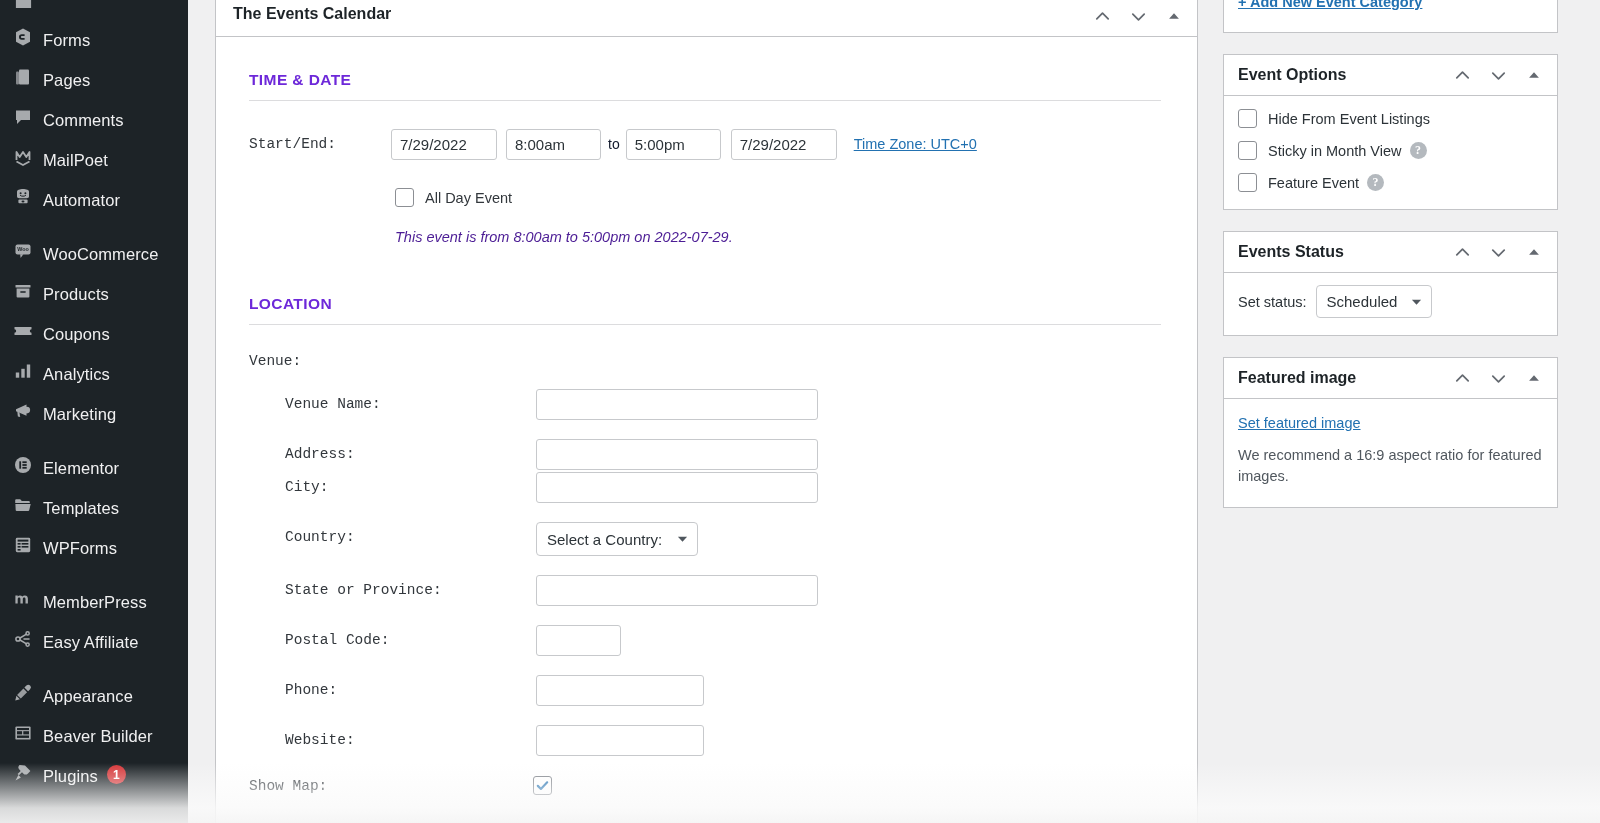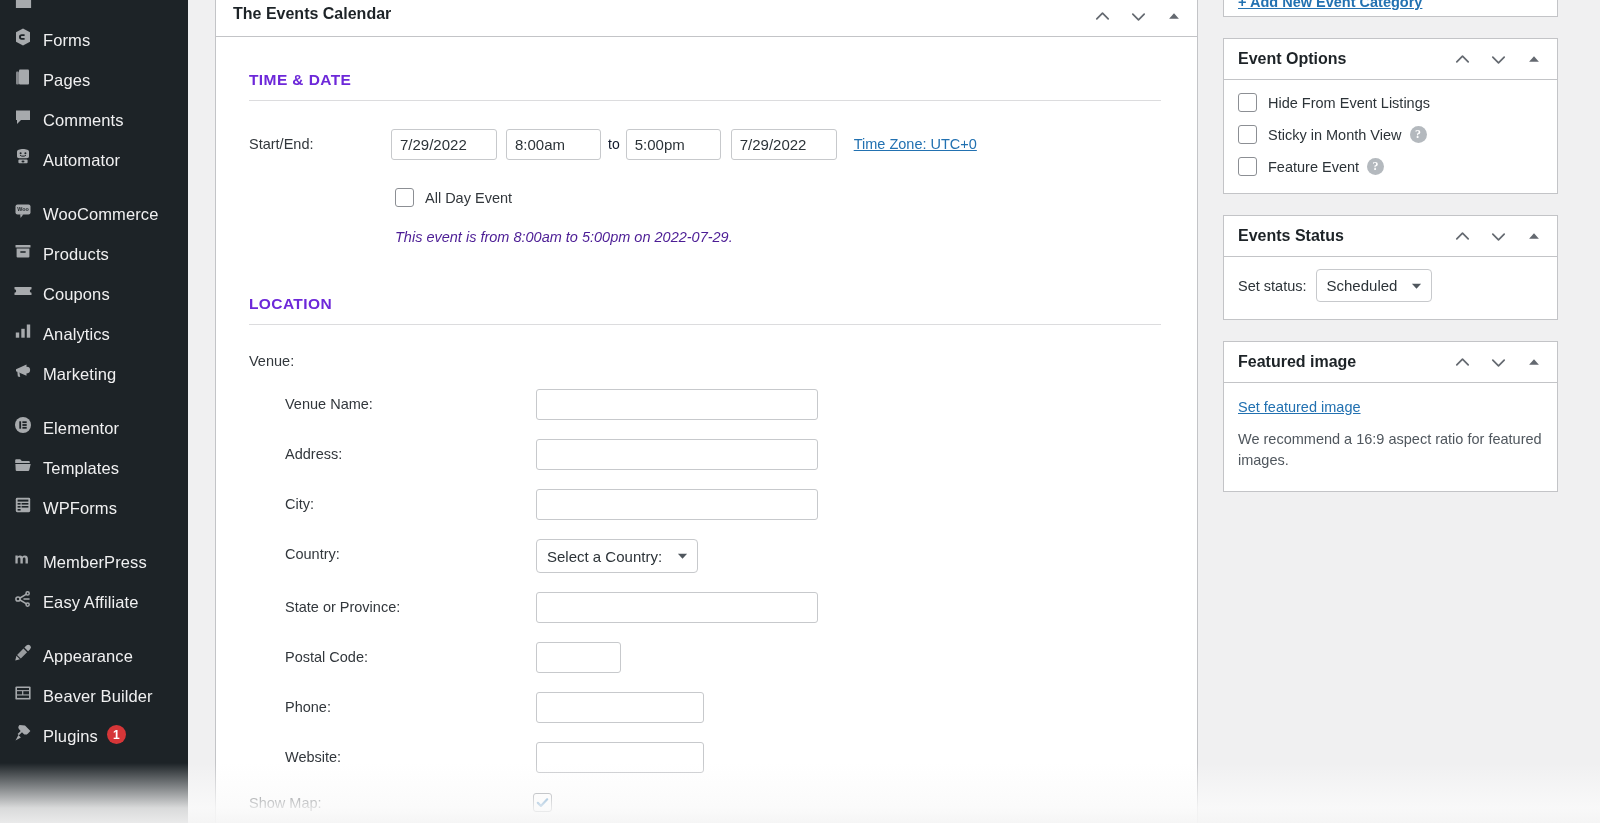--- a/index.html
+++ b/index.html
@@ -87,20 +87,21 @@
     letter-spacing: .4px;
     padding: 14px 0 11px 0;
     border-bottom: 1px solid #dcdcde;
     margin-bottom: 28px;
   }
 
   .row { display: flex; align-items: flex-start; margin-bottom: 14px; }
   .row-label {
     font-size: 14.5px; color: #32373c;
     padding-top: 7px;
+    font-family: Liberation Mono, monospace;
   }
   .lbl-w1 { width: 142px; min-width: 142px; }
   .lbl-indent { width: 142px; min-width: 142px; padding-left: 36px; }
 
   input[type="text"].fld {
     height: 31px;
     border: 1px solid #c7c9cc;
     border-radius: 3px;
     background: #fff;
     font-family: "Liberation Sans", sans-serif;
@@ -200,21 +201,21 @@
   .feat-desc {
     font-size: 14.5px; color: #50575e;
     line-height: 1.45; margin-top: 13px;
   }
 
   
   #cat-box {
     background: #fff;
     border: 1px solid #c3c4c7;
     border-top: none;
-    height: 17px;
+    height: 33px;
     padding-left: 14px;
     margin-bottom: 21px;
   }
   #cat-box a { font-weight: 700; font-size: 14.5px; position: relative; top: -7px; }
 
   
   #fade {
     position: absolute; left: 0; bottom: 0;
     width: 1600px; height: 60px;
     background: linear-gradient(to bottom, rgba(255,255,255,0) 0%, rgba(250,250,250,.85) 75%, rgba(245,245,245,.95) 100%);
@@ -256,20 +257,29 @@
           </span>
           <span class="mi-label">Pages</span>
         </div>
         <div class="menu-item">
           <span class="mi-ico">
             <svg width="20" height="20" viewBox="0 0 20 20" fill="currentColor">
               <path d="M3 3.5h14v9.5H8l-4 4v-4H3z"></path>
             </svg>
           </span>
           <span class="mi-label">Comments</span>
+        </div>
+        <div class="menu-item">
+          <span class="mi-ico">
+            <svg width="20" height="20" viewBox="0 0 20 20" fill="none" stroke="currentColor" stroke-width="1.8">
+              <path d="M3.5 13V5l3.2 5L10 5l3.3 5L16.5 5v8" stroke-linejoin="round"></path>
+              <path d="M3.5 14.5 10 18l6.5-3.5"></path>
+            </svg>
+          </span>
+          <span class="mi-label">MailPoet</span>
         </div>
         <div class="menu-item">
           <span class="mi-ico">
             <svg width="20" height="20" viewBox="0 0 20 20" fill="currentColor">
               <path d="M4 4.5c0-1.6 2.7-2.6 6-2.6s6 1 6 2.6v5.1c0 1-1 1.7-2.2 1.7H6.2C5 11.3 4 10.6 4 9.6z"></path>
               <circle cx="7.6" cy="6.3" r="1" fill="#1d2327"></circle>
               <circle cx="12.4" cy="6.3" r="1" fill="#1d2327"></circle>
               <path d="M7.4 8.6c.8.9 4.4.9 5.2 0" stroke="#1d2327" stroke-width="1" fill="none" stroke-linecap="round"></path>
               <rect x="5.4" y="12.6" width="9.2" height="3.6" rx="1"></rect>
               <ellipse cx="10" cy="14.4" rx="1.5" ry="1" fill="#1d2327"></ellipse>
@@ -477,21 +487,21 @@
 
         <div class="row" style="margin-bottom:20px;">
           <div class="row-label lbl-w1" style="padding-top:0;">Venue:</div>
         </div>
 
         <div id="location-fields">
             <div class="row" style="margin-bottom: 19px;">
               <div class="row-label lbl-indent" style="width: 287px; min-width: 287px;">Venue Name:</div>
               <input type="text" class="fld w-wide" value="" style="">
             </div>
-            <div class="row" style="margin-bottom: 19px;">
+            <div class="row" style="margin-bottom: 2px;">
               <div class="row-label lbl-indent" style="width: 287px; min-width: 287px;">Address:</div>
               <input type="text" class="fld w-wide" value="" style="">
             </div>
             <div class="row" style="margin-bottom: 19px;">
               <div class="row-label lbl-indent" style="width: 287px; min-width: 287px;">City:</div>
               <input type="text" class="fld w-wide" value="" style="">
             </div>
             <div class="row" style="margin-bottom: 19px;">
               <div class="row-label lbl-indent" style="width: 287px; min-width: 287px;">Country:</div>
               <span class="select-box" style="min-width: 162px;">

